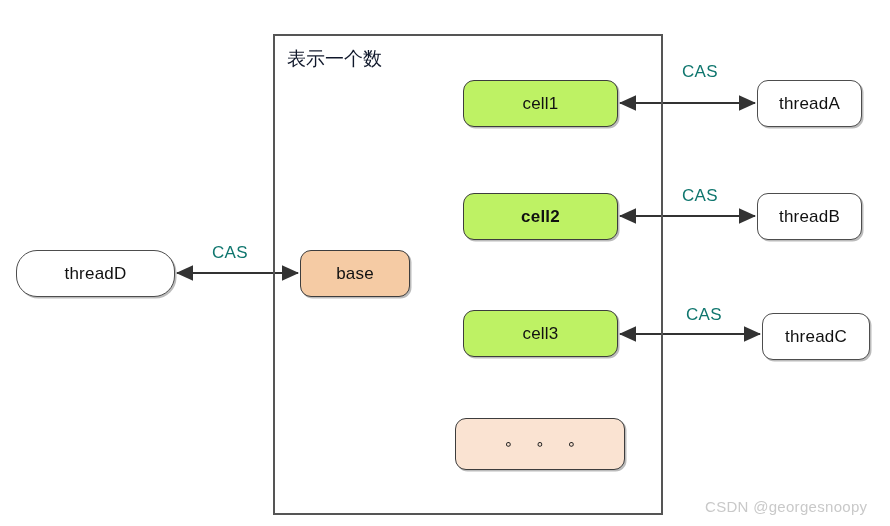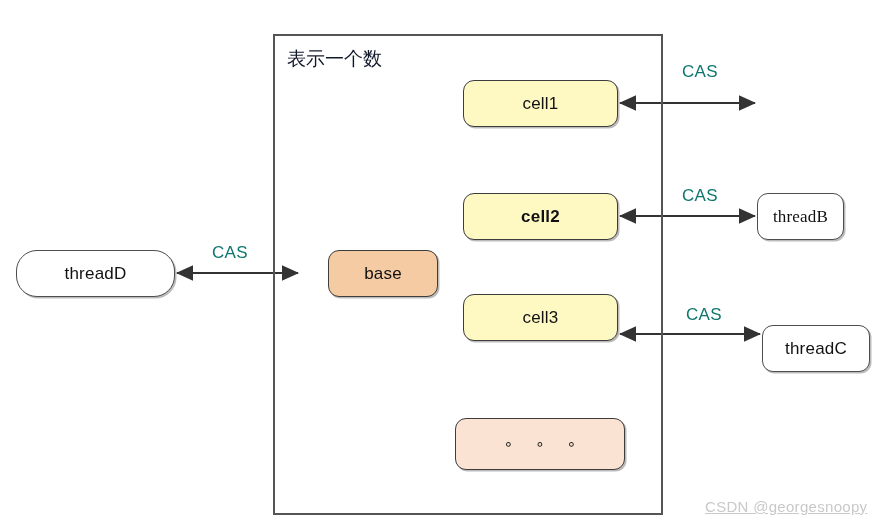--- a/index.html
+++ b/index.html
@@ -32,21 +32,21 @@
     border-radius: 11px;
     font-size: 17px;
     color: #111111;
     letter-spacing: 0.2px;
     box-shadow: 1.5px 1.5px 0 rgba(60,60,60,0.35);
   }
   .node.thread {
     background: #ffffff;
   }
   .node.cell {
-    background: #fef9c3;
+    background: #bef264;
     border-color: #3d3d3d;
   }
   .node.base {
     background: #f5cba4;
     border-color: #3d3d3d;
   }
   .node.dots {
     background: #fae3d2;
     border-color: #3d3d3d;
     font-size: 15px;
@@ -78,21 +78,20 @@
     color: #0f766e;
     letter-spacing: 0.3px;
   }
   .watermark {
     position: absolute;
     left: 705px;
     top: 498px;
     font-size: 15px;
     color: #c9c9c9;
     letter-spacing: 0.3px;
-    text-decoration: underline;
   }
 </style>
 </head>
 <body>
 
 <div id="canvas">
 
   <svg class="layer" viewBox="0 0 890 526">
     <defs>
       <marker id="arrowEnd" markerWidth="9" markerHeight="9" refX="8" refY="4.5" orient="auto" markerUnits="strokeWidth">
@@ -116,38 +115,41 @@
   <div class="container-label">表示一个数</div>
 
   <div class="node cell" style="left:463px; top:80px; width:155px; height:47px;">
     <span>cell1</span>
   </div>
 
   <div class="node cell" style="left:463px; top:193px; width:155px; height:47px;font-weight:bold;">
     <span>cell2</span>
   </div>
 
-  <div class="node cell" style="left:463px; top:294px; width:155px; height:47px;">
+  <div class="node cell" style="left:463px; top:310px; width:155px; height:47px;">
     <span>cell3</span>
   </div>
 
   <div class="node dots" style="left:455px; top:418px; width:170px; height:52px;">
     <span>∘ ∘ ∘</span>
   </div>
 
-  <div class="node base" style="left:300px; top:250px; width:110px; height:47px;margin-left:28px;">
+  <div class="node base" style="left:300px; top:250px; width:110px; height:47px;">
     <span>base</span>
   </div>
 
+  <div class="node thread" style="left:757px; top:80px; width:105px; height:47px;">
+    <span>threadA</span>
+  </div>
 
-  <div class="node thread" style="left:757px; top:193px; width:87px; height:47px;font-family:Liberation Serif, serif;">
+  <div class="node thread" style="left:757px; top:193px; width:105px; height:47px;">
     <span>threadB</span>
   </div>
 
-  <div class="node thread" style="left:762px; top:325px; width:108px; height:47px;">
+  <div class="node thread" style="left:762px; top:313px; width:108px; height:47px;">
     <span>threadC</span>
   </div>
 
   <div class="node thread" style="left:16px; top:250px; width:159px; height:47px;border-radius:21px;">
     <span>threadD</span>
   </div>
 
   <div class="cas-label" style="left:682px; top:62px;">CAS</div>
   <div class="cas-label" style="left:682px; top:186px;">CAS</div>
   <div class="cas-label" style="left:686px; top:305px;">CAS</div>

